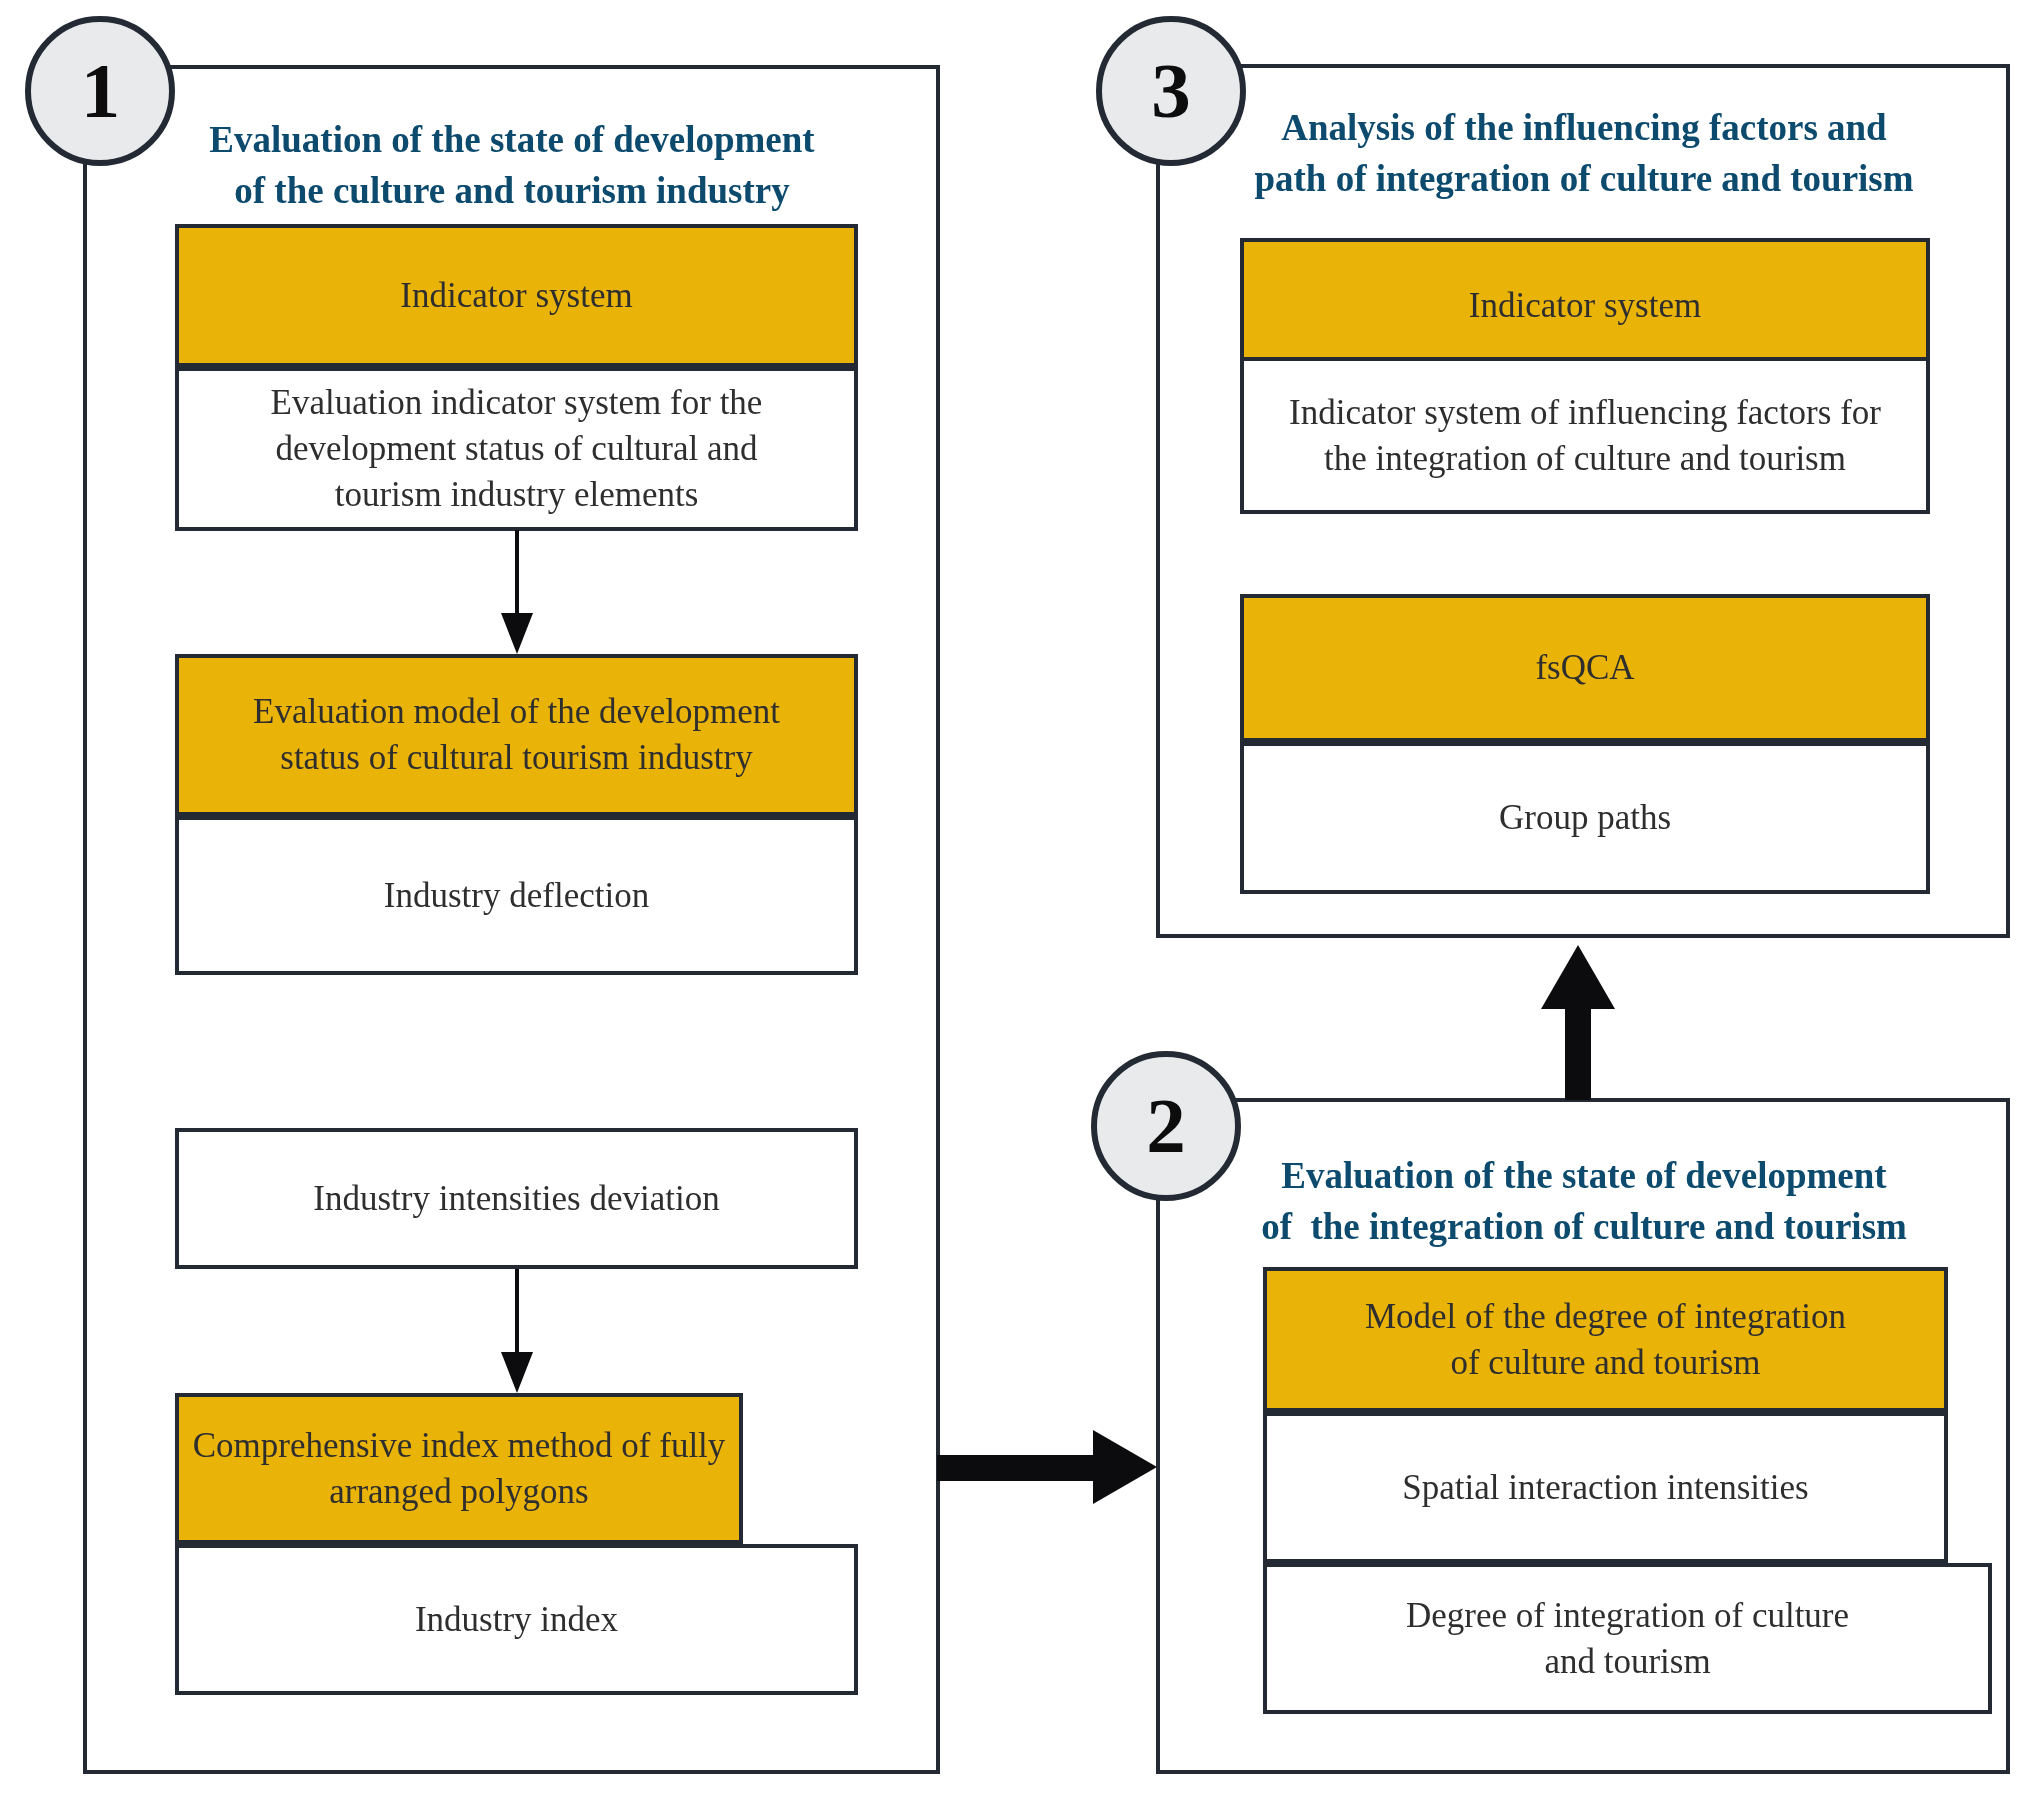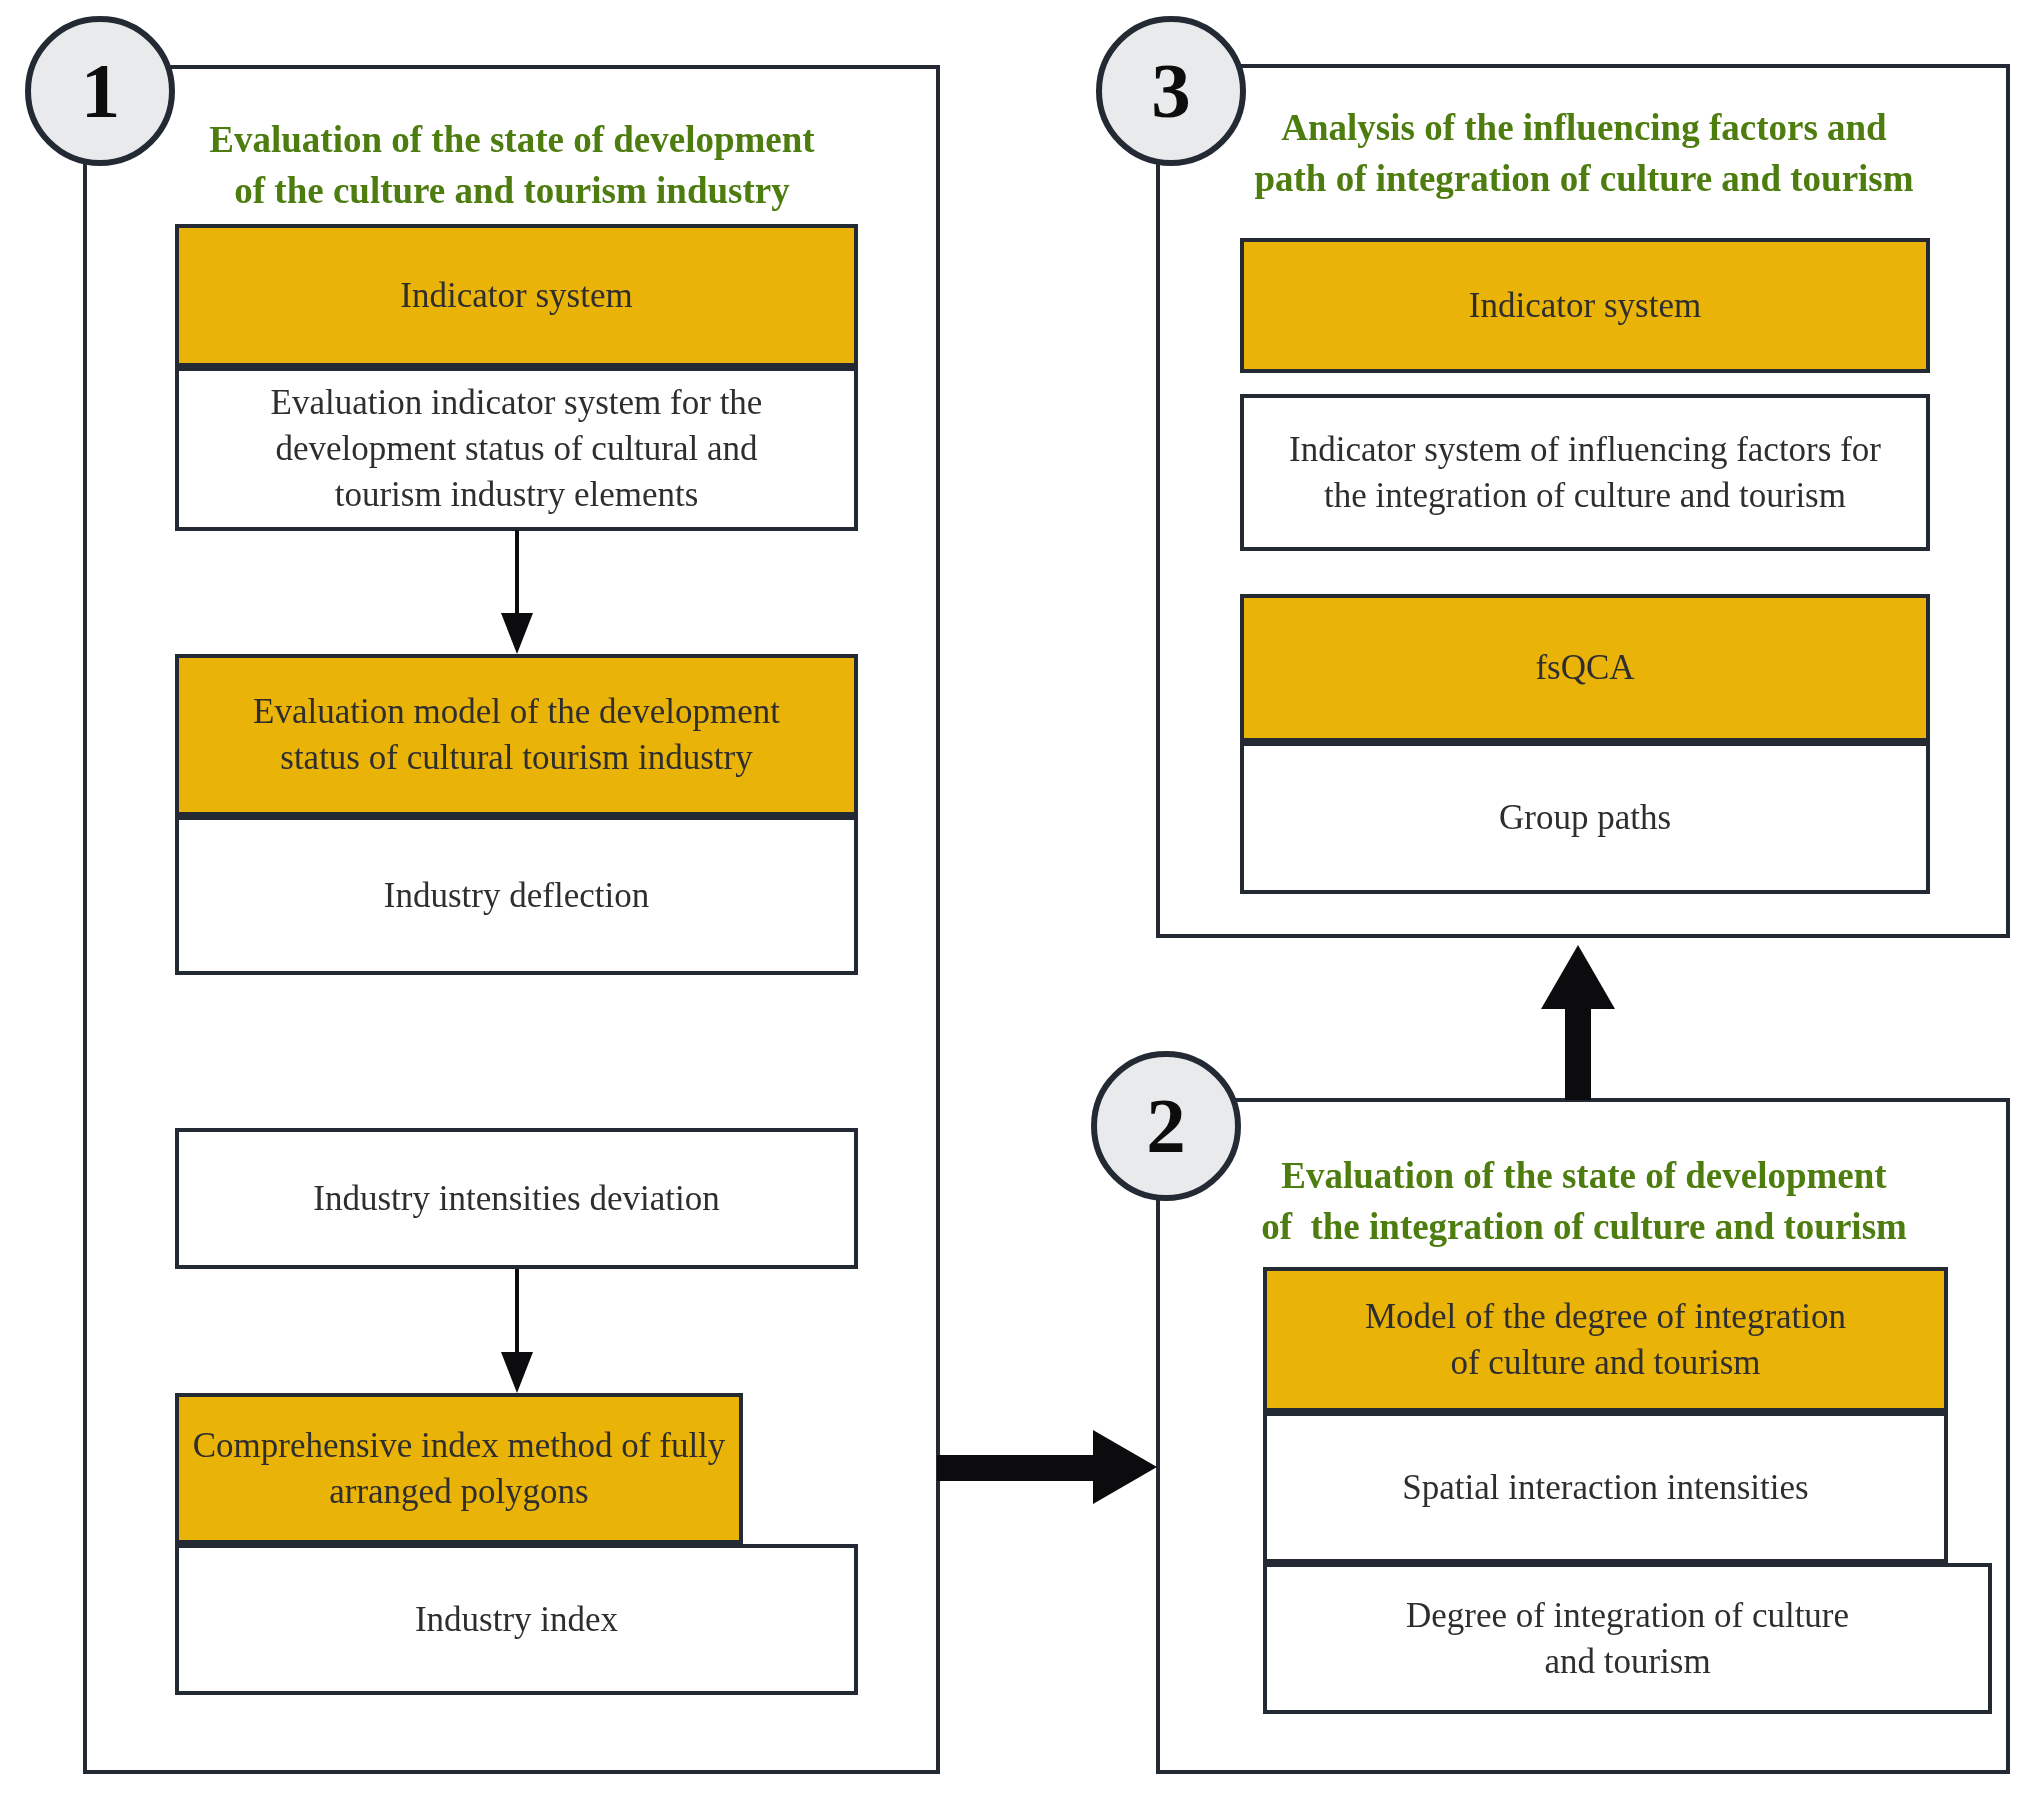--- a/index.html
+++ b/index.html
@@ -4,21 +4,21 @@
 <style>
   html,body{margin:0;padding:0;background:#ffffff;}
   #canvas{
     position:relative;width:2038px;height:1796px;background:#ffffff;overflow:hidden;
     font-family:"Liberation Serif","DejaVu Serif",serif;
   }
   .panel{
     position:absolute;border:4.8px solid #242a34;background:#ffffff;z-index:1;
   }
   .ptitle{
-    position:absolute;z-index:3;text-align:center;font-weight:bold;color:#4d7c0f;
+    position:absolute;z-index:3;text-align:center;font-weight:bold;color:#0c4a6e;
     font-size:37px;line-height:51px;letter-spacing:0px;
   }
   .ptitle span{display:block;white-space:pre;}
   .box{
     position:absolute;z-index:2;border:4px solid #242a34;box-sizing:border-box;
     display:flex;flex-direction:column;justify-content:center;align-items:center;
     text-align:center;color:#2e2e2e;font-size:35px;line-height:46px;
   }
   .box span{display:block;white-space:pre;}
   .box.gray{background:#eab308;}
@@ -98,21 +98,21 @@
 
   <div class="ptitle" style="left:1156px;top:102px;width:856px">
     <span>Analysis of the influencing factors and</span>
     <span>path of integration of culture and tourism</span>
   </div>
 
   <div class="box gray" style="left:1240px;top:238px;width:690px;height:135px">
     <span>Indicator system</span>
   </div>
 
-  <div class="box white" style="left:1240px;top:394px;width:690px;height:157px">
+  <div class="box white" style="left:1240px;top:357px;width:690px;height:157px">
     <span>Indicator system of influencing factors for</span>
     <span>the integration of culture and tourism</span>
   </div>
 
   <div class="box gray" style="left:1240px;top:594px;width:690px;height:148px">
     <span>fsQCA</span>
   </div>
 
   <div class="box white" style="left:1240px;top:742px;width:690px;height:152px">
     <span>Group paths</span>

